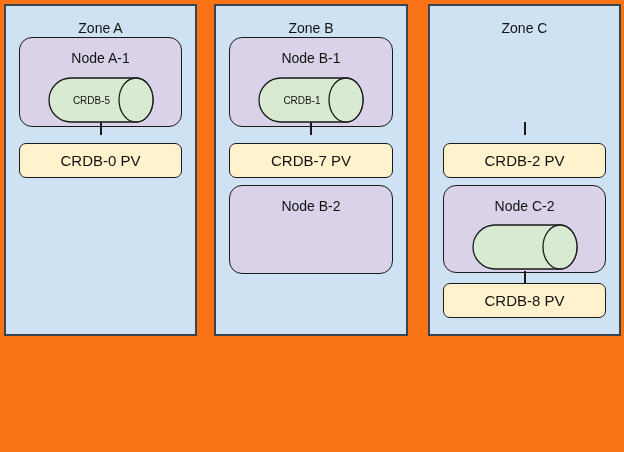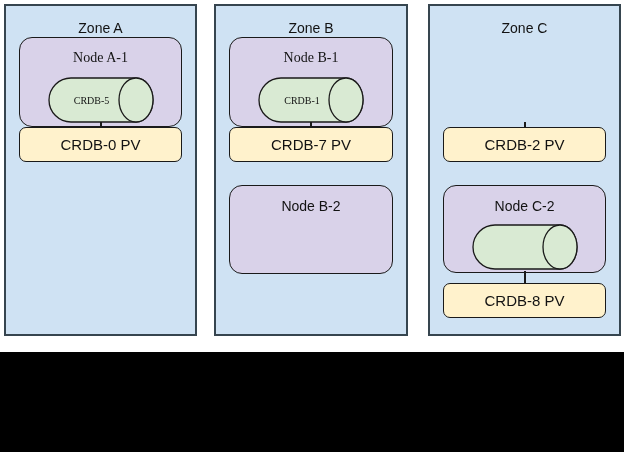--- a/index.html
+++ b/index.html
@@ -7,22 +7,22 @@
     padding: 0;
     background: #000000;
     width: 624px;
     height: 452px;
     overflow: hidden;
     font-family: "Liberation Sans", sans-serif;
   }
   .canvas {
     position: relative;
     width: 624px;
-    height: 352px;
-    background: #ffffff;
+    height: 452px;
+    background: #f97316;
   }
   .zone {
     position: absolute;
     top: 4px;
     height: 332px;
     box-sizing: border-box;
     background: #cfe2f3;
     border: 2px solid #36454f;
   }
   .zone-a { left: 4px;   width: 193px; }
@@ -39,21 +39,21 @@
   }
   .node {
     position: absolute;
     left: 13px;
     right: 13px;
     box-sizing: border-box;
     background: #d9d2e9;
     border: 1.3px solid #1a1a1a;
     border-radius: 13px;
   }
-  .node-top { top: 31px; height: 90px; font-family: Liberation Serif, serif; }
+  .node-top { top: 31px; height: 90px; }
   .node-bottom { top: 179px; height: 89px; }
   .node-label {
     position: absolute;
     top: 12px;
     left: 0;
     right: 0;
     text-align: center;
     font-size: 14px;
     color: #121212;
   }
@@ -96,21 +96,21 @@
     box-sizing: border-box;
     background: #fff2cc;
     border: 1.3px solid #1a1a1a;
     border-radius: 7px;
     display: flex;
     align-items: center;
     justify-content: center;
     font-size: 15px;
     color: #121212;
   }
-  .pv-top-pos { top: 121px; text-align: center; }
+  .pv-top-pos { top: 137px; text-align: center; }
   .pv-bottom-pos { top: 277px; }
 </style>
 </head>
 <body>
 
 <div class="canvas">
 
   <div class="zone zone-a">
     <div class="zone-label">Zone A</div>
 

